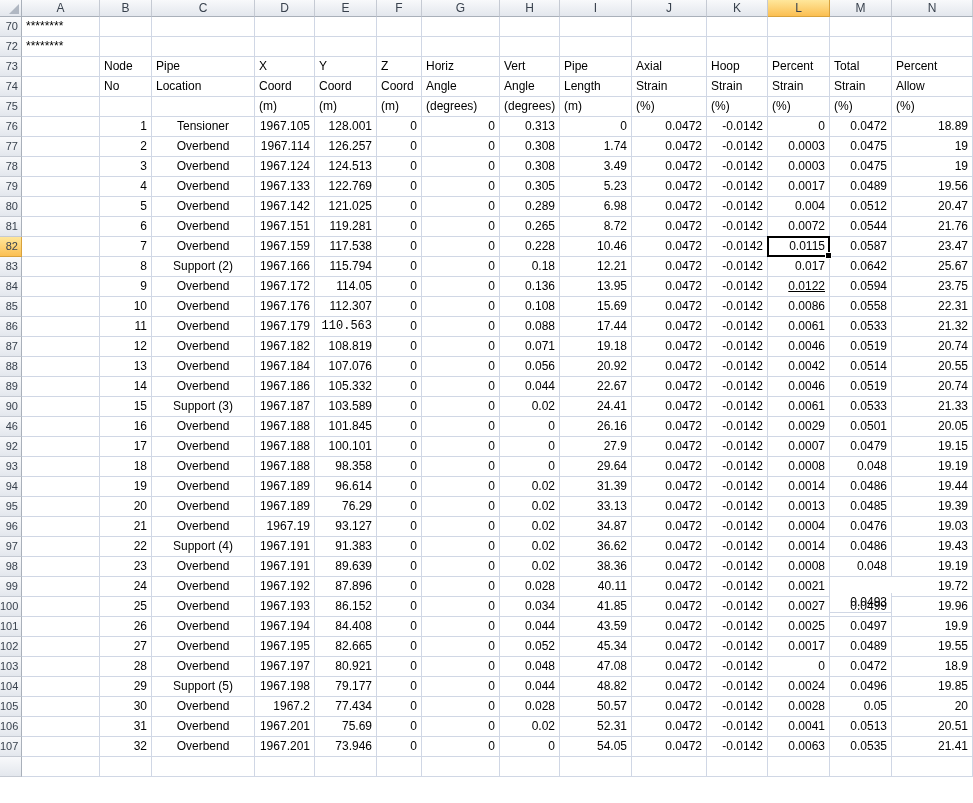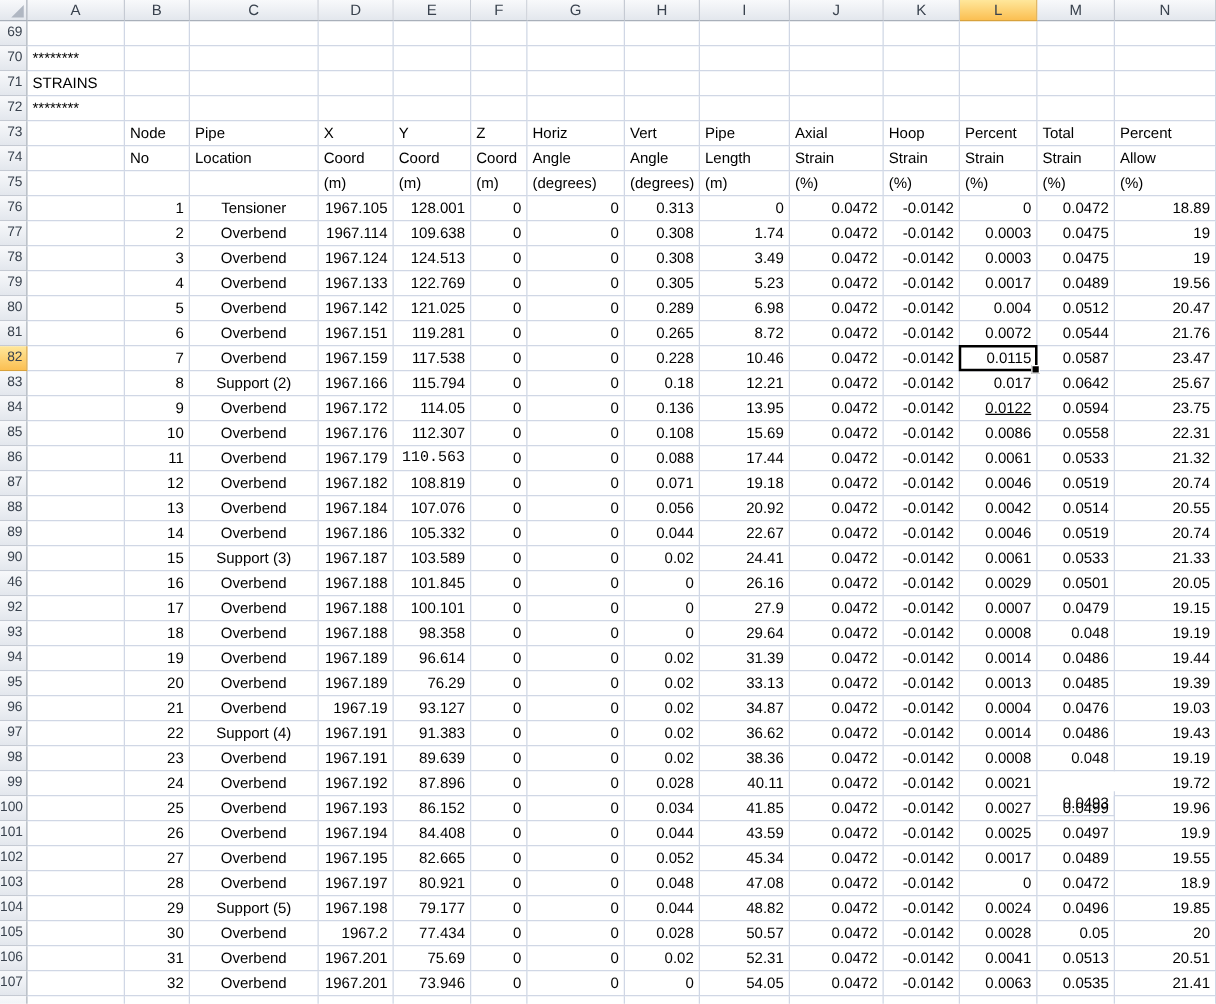--- a/index.html
+++ b/index.html
@@ -64,56 +64,22 @@
       <div class="colhdr" style="width: 78px;">G</div>
       <div class="colhdr" style="width: 60px;">H</div>
       <div class="colhdr" style="width: 72px;">I</div>
       <div class="colhdr" style="width: 75px;">J</div>
       <div class="colhdr" style="width: 61px;">K</div>
       <div class="colhdr hl" style="width: 62px;">L</div>
       <div class="colhdr" style="width: 62px;">M</div>
       <div class="colhdr" style="width: 81px;">N</div>
     </div>
     <div class="row">
-      <div class="rowhdr">69</div>
-      <div class="cell a-l" style="width: 78px;"></div>
-      <div class="cell a-l" style="width: 52px;"></div>
-      <div class="cell a-l" style="width: 103px;"></div>
-      <div class="cell a-l" style="width: 60px;"></div>
-      <div class="cell a-l" style="width: 62px;"></div>
-      <div class="cell a-l" style="width: 45px;"></div>
-      <div class="cell a-l" style="width: 78px;"></div>
-      <div class="cell a-l" style="width: 60px;"></div>
-      <div class="cell a-l" style="width: 72px;"></div>
-      <div class="cell a-l" style="width: 75px;"></div>
-      <div class="cell a-l" style="width: 61px;"></div>
-      <div class="cell a-l" style="width: 62px;"></div>
-      <div class="cell a-l" style="width: 62px;"></div>
-      <div class="cell a-l" style="width: 81px;"></div>
-    </div>
-    <div class="row">
       <div class="rowhdr">70</div>
       <div class="cell a-l" style="width: 78px;">********</div>
-      <div class="cell a-l" style="width: 52px;"></div>
-      <div class="cell a-l" style="width: 103px;"></div>
-      <div class="cell a-l" style="width: 60px;"></div>
-      <div class="cell a-l" style="width: 62px;"></div>
-      <div class="cell a-l" style="width: 45px;"></div>
-      <div class="cell a-l" style="width: 78px;"></div>
-      <div class="cell a-l" style="width: 60px;"></div>
-      <div class="cell a-l" style="width: 72px;"></div>
-      <div class="cell a-l" style="width: 75px;"></div>
-      <div class="cell a-l" style="width: 61px;"></div>
-      <div class="cell a-l" style="width: 62px;"></div>
-      <div class="cell a-l" style="width: 62px;"></div>
-      <div class="cell a-l" style="width: 81px;"></div>
-    </div>
-    <div class="row">
-      <div class="rowhdr">71</div>
-      <div class="cell a-l" style="width: 78px;">STRAINS</div>
       <div class="cell a-l" style="width: 52px;"></div>
       <div class="cell a-l" style="width: 103px;"></div>
       <div class="cell a-l" style="width: 60px;"></div>
       <div class="cell a-l" style="width: 62px;"></div>
       <div class="cell a-l" style="width: 45px;"></div>
       <div class="cell a-l" style="width: 78px;"></div>
       <div class="cell a-l" style="width: 60px;"></div>
       <div class="cell a-l" style="width: 72px;"></div>
       <div class="cell a-l" style="width: 75px;"></div>
       <div class="cell a-l" style="width: 61px;"></div>
@@ -205,21 +171,21 @@
       <div class="cell a-r" style="width: 62px;">0</div>
       <div class="cell a-r" style="width: 62px;">0.0472</div>
       <div class="cell a-r" style="width: 81px;">18.89</div>
     </div>
     <div class="row">
       <div class="rowhdr">77</div>
       <div class="cell a-l" style="width: 78px;"></div>
       <div class="cell a-r" style="width: 52px;">2</div>
       <div class="cell a-c" style="width: 103px;">Overbend</div>
       <div class="cell a-r" style="width: 60px;">1967.114</div>
-      <div class="cell a-r" style="width: 62px;">109.638</div>
+      <div class="cell a-r" style="width: 62px;">126.257</div>
       <div class="cell a-r" style="width: 45px;">0</div>
       <div class="cell a-r" style="width: 78px;">0</div>
       <div class="cell a-r" style="width: 60px;">0.308</div>
       <div class="cell a-r" style="width: 72px;">1.74</div>
       <div class="cell a-r" style="width: 75px;">0.0472</div>
       <div class="cell a-r" style="width: 61px;">-0.0142</div>
       <div class="cell a-r" style="width: 62px;">0.0003</div>
       <div class="cell a-r" style="width: 62px;">0.0475</div>
       <div class="cell a-r" style="width: 81px;">19</div>
     </div>

